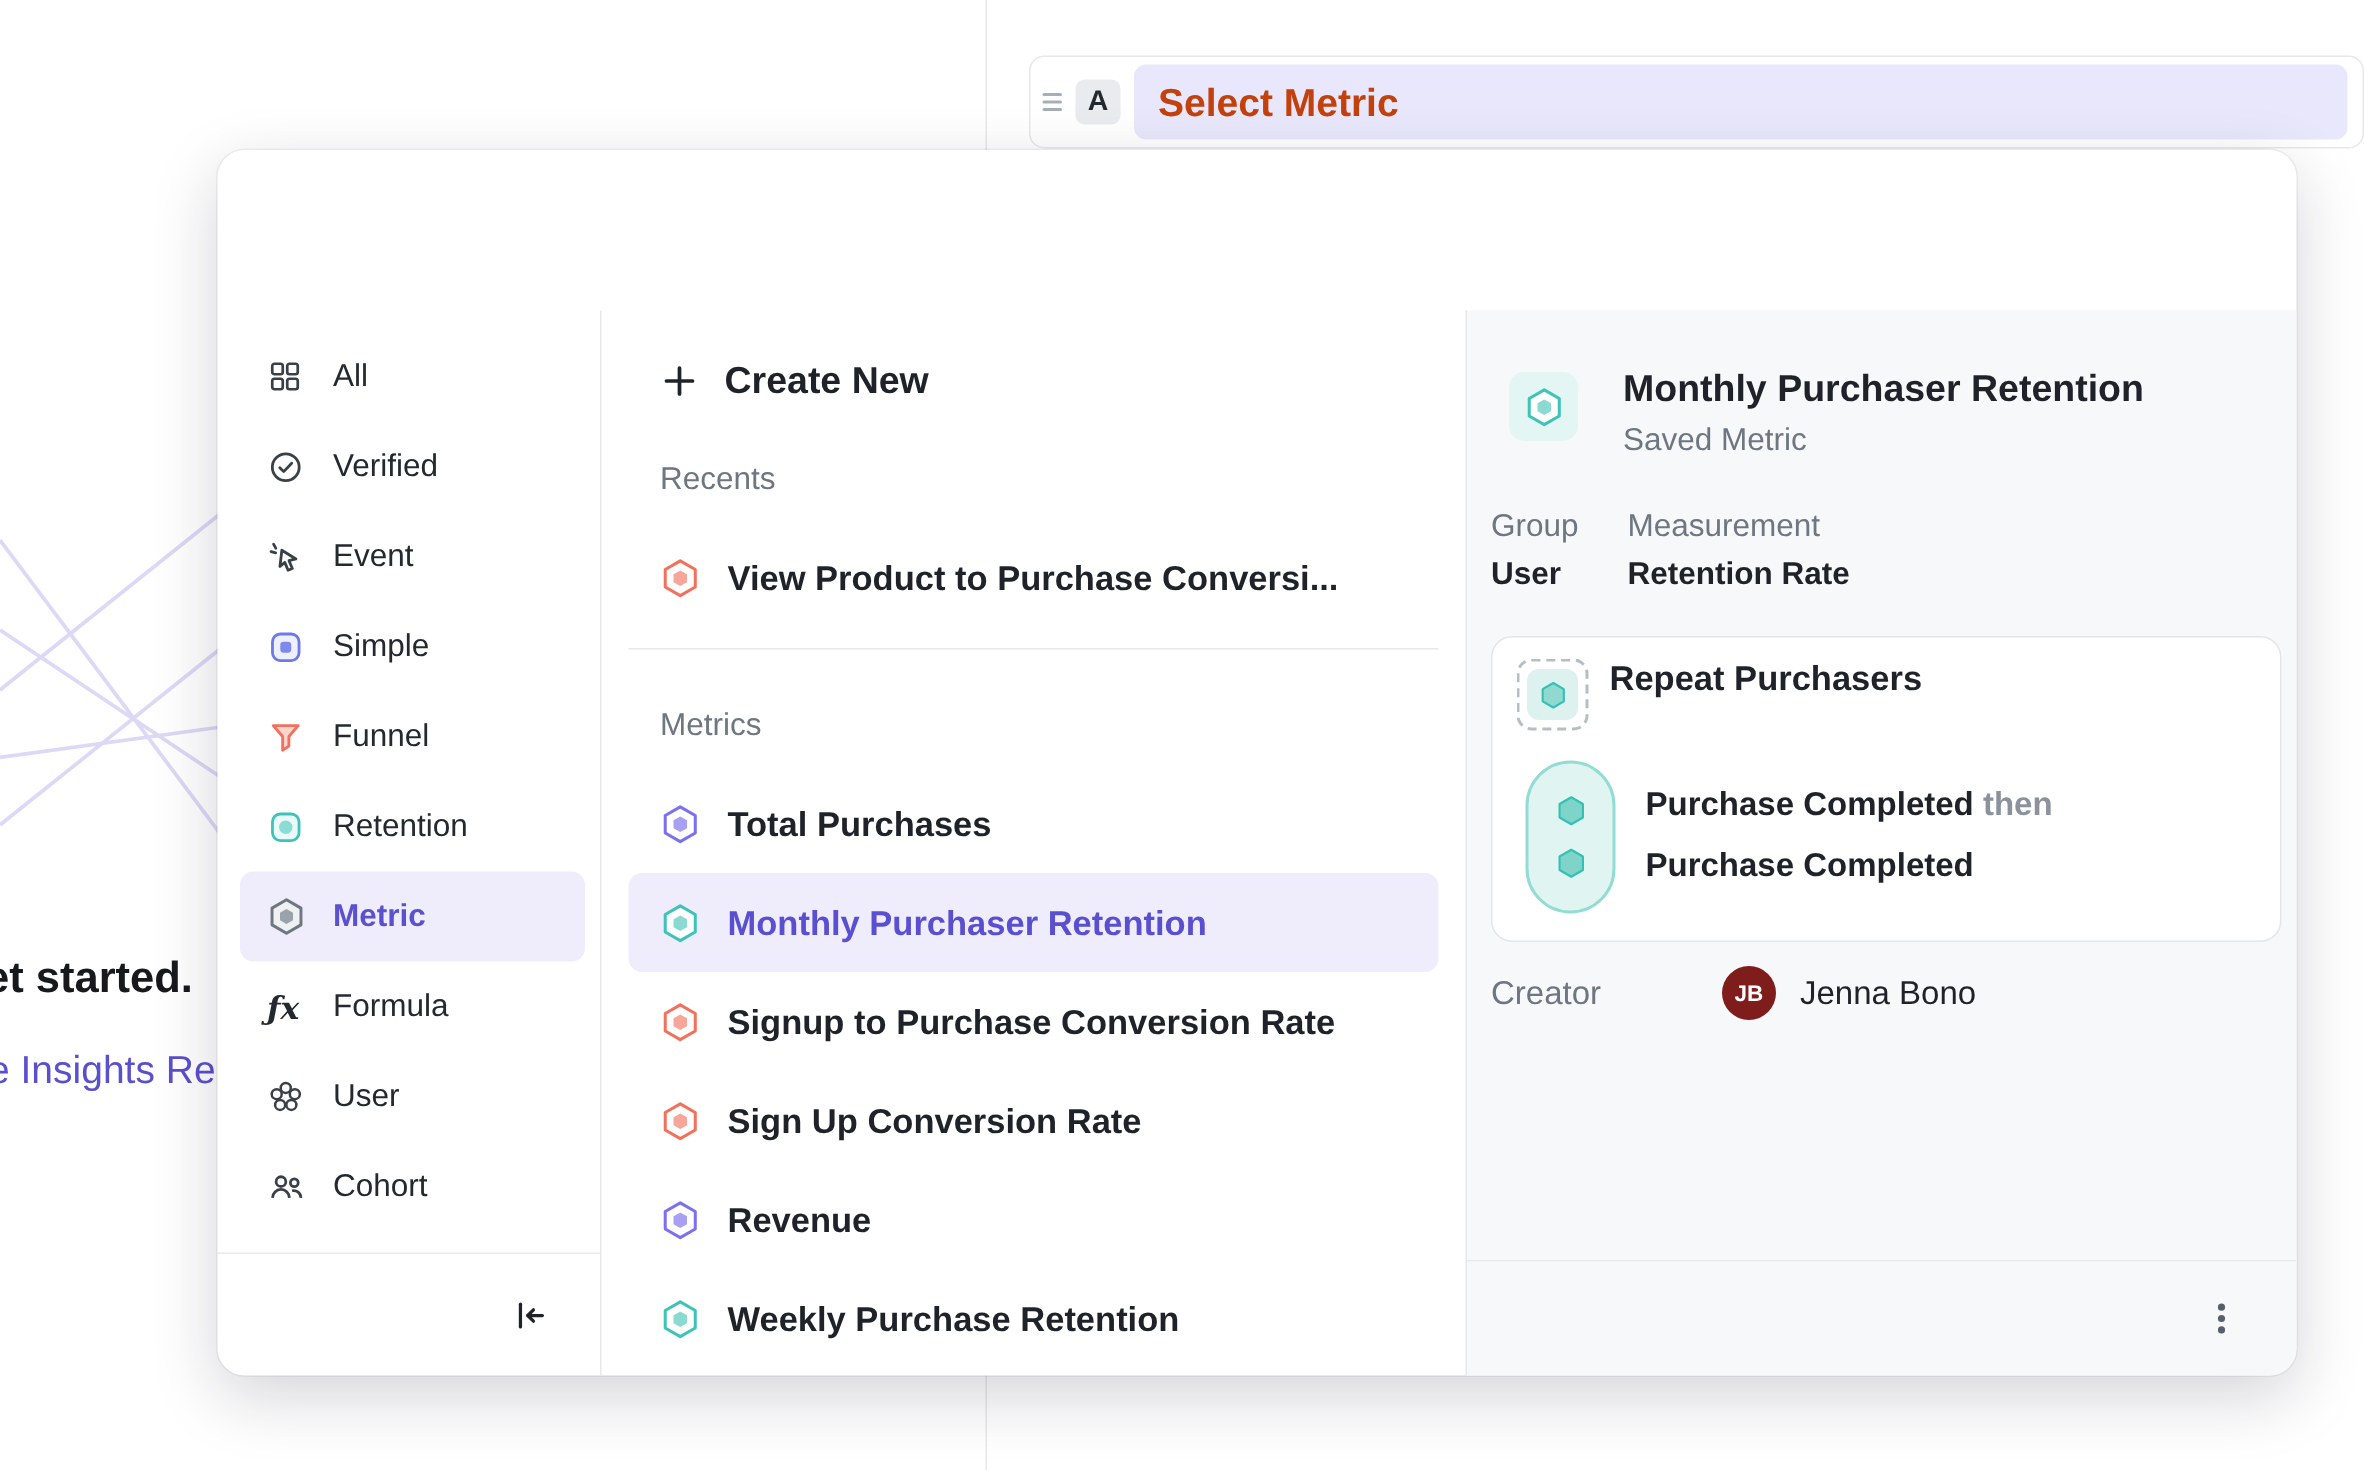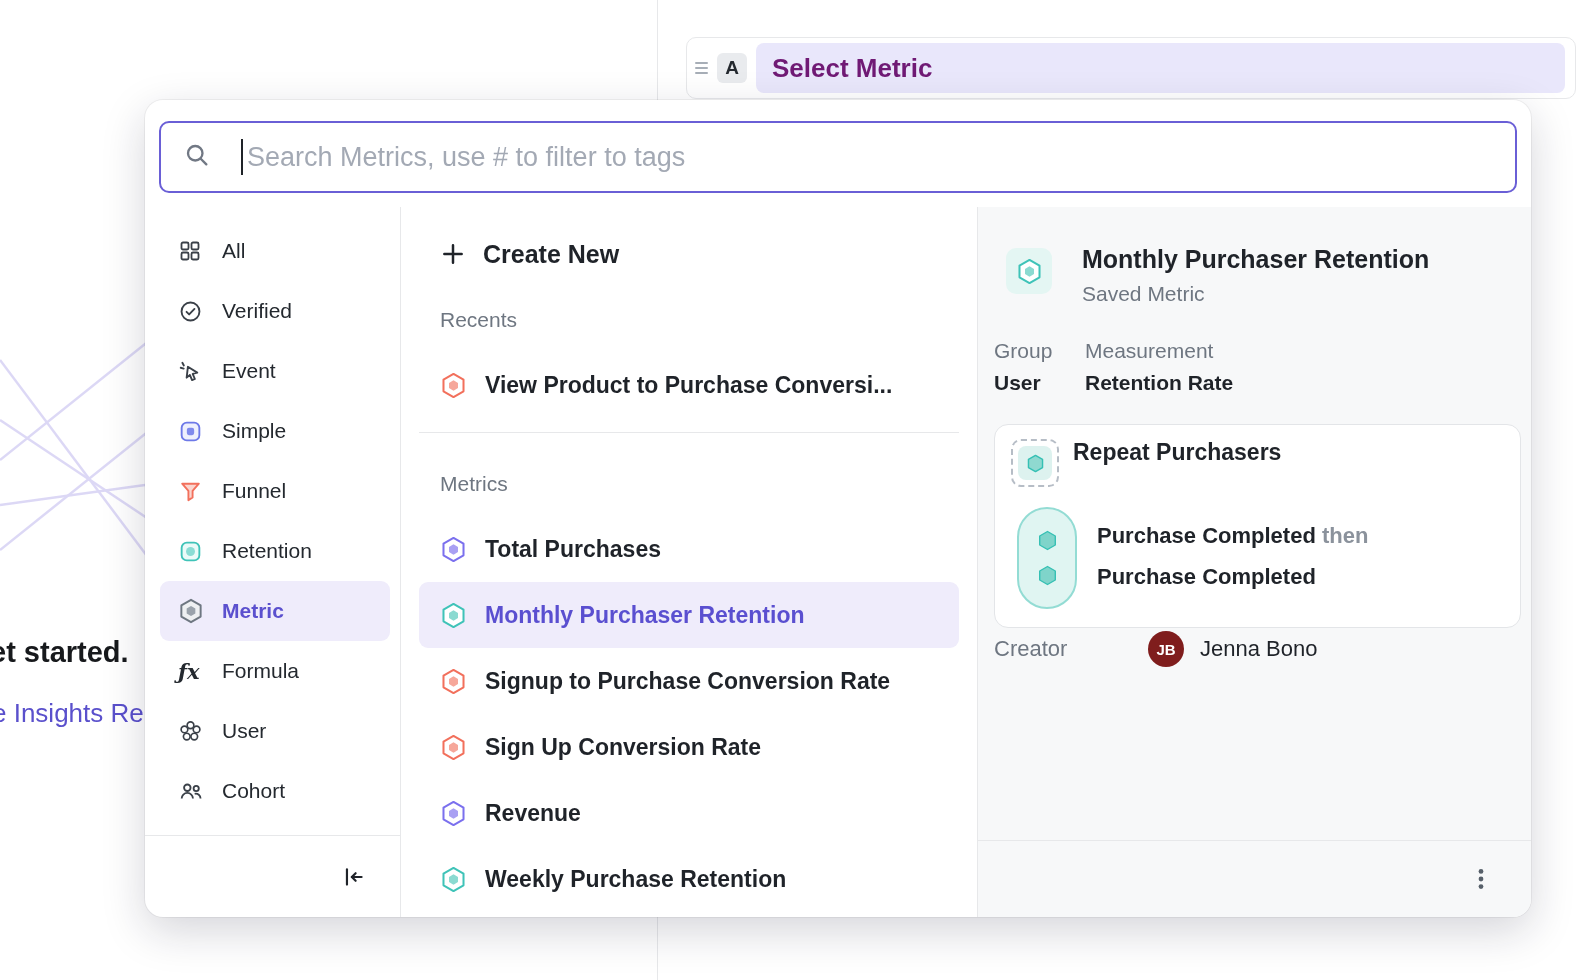--- a/index.html
+++ b/index.html
@@ -14,21 +14,21 @@
   .bg-insights { position:absolute; left:-8px; top:698px; font-size:26px; font-weight:500; color:#5a50cc; white-space:nowrap; }
 
   
   .metric-bar { position:absolute; left:686px; top:37px; width:890px; height:62px; background:#fff;
     border:1px solid #e7e8ea; border-radius:10px; display:flex; align-items:center; padding:0 10px 0 8px; }
   .drag-handle { display:flex; flex-direction:column; gap:3px; width:13px; }
   .drag-handle i { display:block; width:13px; height:2px; background:#a7aeb7; border-radius:1px; }
   .a-badge { width:30px; height:30px; background:#e9ebee; border-radius:6px; display:flex; align-items:center;
     justify-content:center; font-weight:700; font-size:19px; color:#24292f; margin-left:9px; flex:none; }
   .select-pill { flex:1; margin-left:9px; height:50px; background:#e9e7fb; border-radius:8px; display:flex;
-    align-items:center; padding:0 16px; color:#701a75; font-size:26px; font-weight:600; }
+    align-items:center; padding:0 16px; color:#c2410c; font-size:26px; font-weight:600; }
 
   
   .modal { position:absolute; left:145px; top:100px; width:1386px; height:817px; background:#fff;
     border-radius:18px; box-shadow:0 14px 44px rgba(21,21,48,.18), 0 0 0 1px rgba(0,0,0,.05); }
   .search-wrap { position:absolute; left:14px; top:21px; right:14px; height:72px; }
   .search-input { width:100%; height:100%; border:2px solid #6a5fd6; border-radius:10px; padding:0 20px 0 86px;
     font-size:27px; font-family:inherit; color:#24292f; outline:none; background:#fff; }
   .search-input::placeholder { color:#a3a9b4; }
   .search-icon { position:absolute; left:24px; top:50%; transform:translateY(-50%); }
   .caret { position:absolute; left:82px; top:18px; width:2px; height:36px; background:#1f2328; animation:blink 1.1s step-end infinite; }
@@ -81,21 +81,21 @@
   .dashed-icon { width:48px; height:48px; border:2px dashed #b6bdc6; border-radius:10px; flex:none;
     display:flex; align-items:center; justify-content:center; }
   .dashed-inner { width:34px; height:34px; background:#ddf2ef; border-radius:8px; display:flex; align-items:center; justify-content:center; }
   .card-title { font-size:23px; font-weight:700; color:#1f2329; }
   .card-flow { display:flex; margin:20px 16px 0 22px; gap:20px; }
   .flow-pill { width:60px; height:102px; background:#e0f5f2; border:2px solid #93dcd4; border-radius:31px;
     display:flex; flex-direction:column; align-items:center; justify-content:center; gap:14px; flex:none; }
   .flow-steps { display:flex; flex-direction:column; gap:15px; padding-top:16px; font-size:22px; line-height:26px; white-space:nowrap; }
   .step-name { font-weight:700; color:#1f2329; }
   .step-then { font-weight:700; color:#8b929c; }
-  .creator-row { position:absolute; top:424px; left:16px; right:16px; height:36px; display:flex; align-items:center; }
+  .creator-row { position:absolute; top:437px; left:16px; right:16px; height:36px; display:flex; align-items:center; }
   .creator-label { width:154px; font-size:22px; color:#6e7681; }
   .avatar { width:36px; height:36px; border-radius:50%; background:#7f1d1d; color:#fff; font-size:15px; font-weight:700;
     display:flex; align-items:center; justify-content:center; flex:none; }
   .creator-name { margin-left:16px; font-size:22px; font-weight:500; color:#1f2329; }
   .detail-footer { position:absolute; left:0; right:0; bottom:0; height:77px; border-top:1px solid #e7e8ea;
     display:flex; align-items:center; justify-content:flex-end; padding-right:30px; border-radius:0 0 18px 0; }
   .kebab-btn { width:40px; height:40px; display:flex; align-items:center; justify-content:center; cursor:pointer; border-radius:8px; }
 </style>
 </head>
 <body>
@@ -124,30 +124,20 @@
         <i></i>
       </span>
     <span class="a-badge">A</span>
     <div class="select-pill">
       <span>Select Metric</span>
     </div>
   </div>
 
   <div class="modal">
 
-    <div class="search-wrap">
-      <input class="search-input" type="text" placeholder="Search Metrics, use # to filter to tags" style="">
-      <span class="search-icon">
-        <svg width="28" height="28" viewBox="0 0 24 24" fill="none">
-          <circle cx="10.5" cy="10.5" r="6.2" stroke="#717884" stroke-width="2"></circle>
-          <line x1="15.2" y1="15.2" x2="20" y2="20" stroke="#717884" stroke-width="2" stroke-linecap="round"></line>
-        </svg>
-      </span>
-      <span class="caret"></span>
-    </div>
 
     <div class="modal-body">
 
       <div class="col-sidebar">
         <div class="sidebar-list">
 
           <div class="side-item">
             <span class="ic">
               <svg width="24" height="24" viewBox="0 0 24 24" fill="none" stroke="#3a4048" stroke-width="1.8">
                 <rect x="3.5" y="3.5" width="7" height="7" rx="1.5"></rect>

